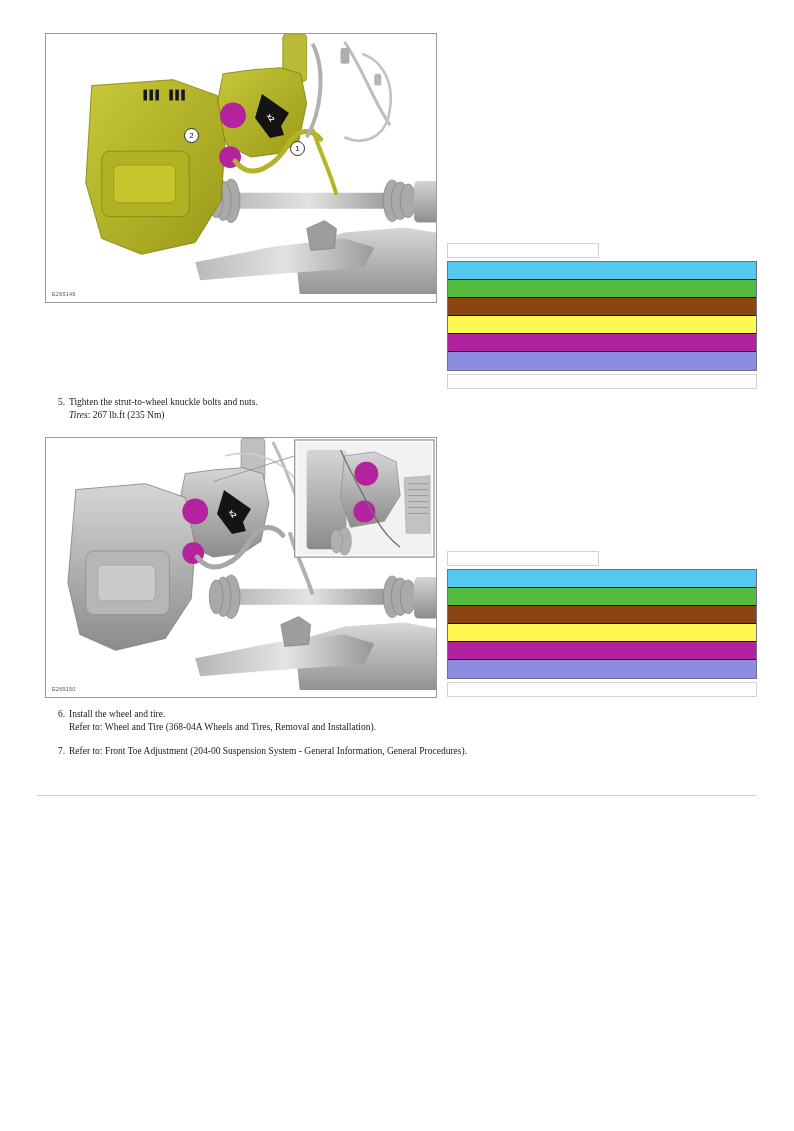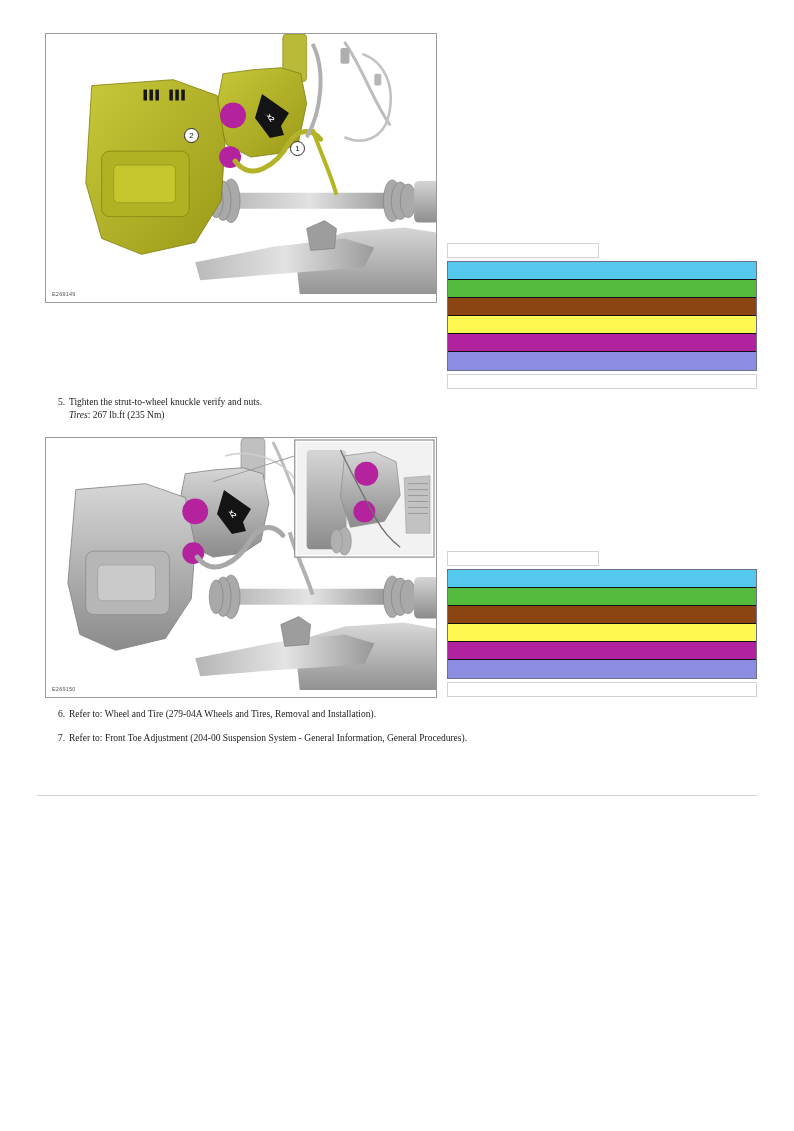--- a/index.html
+++ b/index.html
@@ -205,21 +205,21 @@
       <div class="key-bar" style="background:#FFF851"></div>
       <div class="key-bar" style="background:#B1239E"></div>
       <div class="key-bar" style="background:#8C8CE0"></div>
     </div>
     <div class="key-field wide"></div>
   </div>
 
   <div class="steps steps-a">
     <div class="step">
       <span class="step-num">5.</span>
-      <span class="step-line">Tighten the strut-to-wheel knuckle verify and nuts.</span>
+      <span class="step-line">Tighten the strut-to-wheel knuckle bolts and nuts.</span>
       <span class="step-sub"><span class="torque-label">Tires</span><span>: 267 lb.ft (235 Nm)</span></span>
     </div>
   </div>
 
   <div class="figure fig2">
     <div class="illus">
       <svg viewBox="0 0 392 261" preserveAspectRatio="none" aria-hidden="true">
         <defs>
           <linearGradient id="hgr" x1="0" y1="0" x2="0" y2="1">
             <stop offset="0" stop-color="#d6d6d6"></stop>
@@ -301,21 +301,22 @@
       <div class="key-bar" style="background:#FFF851"></div>
       <div class="key-bar" style="background:#B1239E"></div>
       <div class="key-bar" style="background:#8C8CE0"></div>
     </div>
     <div class="key-field wide"></div>
   </div>
 
   <div class="steps steps-b">
     <div class="step">
       <span class="step-num">6.</span>
-      <span class="step-sub">Refer to: Wheel and Tire (279-04A Wheels and Tires, Removal and Installation).</span>
+      <span class="step-line">Install the wheel and tire.</span>
+      <span class="step-sub">Refer to: Wheel and Tire (368-04A Wheels and Tires, Removal and Installation).</span>
     </div>
     <div class="step" style="margin-top:11px;">
       <span class="step-num">7.</span>
       <span class="step-sub">Refer to: Front Toe Adjustment (204-00 Suspension System - General Information, General Procedures).</span>
     </div>
   </div>
 
   <div class="rule"></div>
 </div>
 

